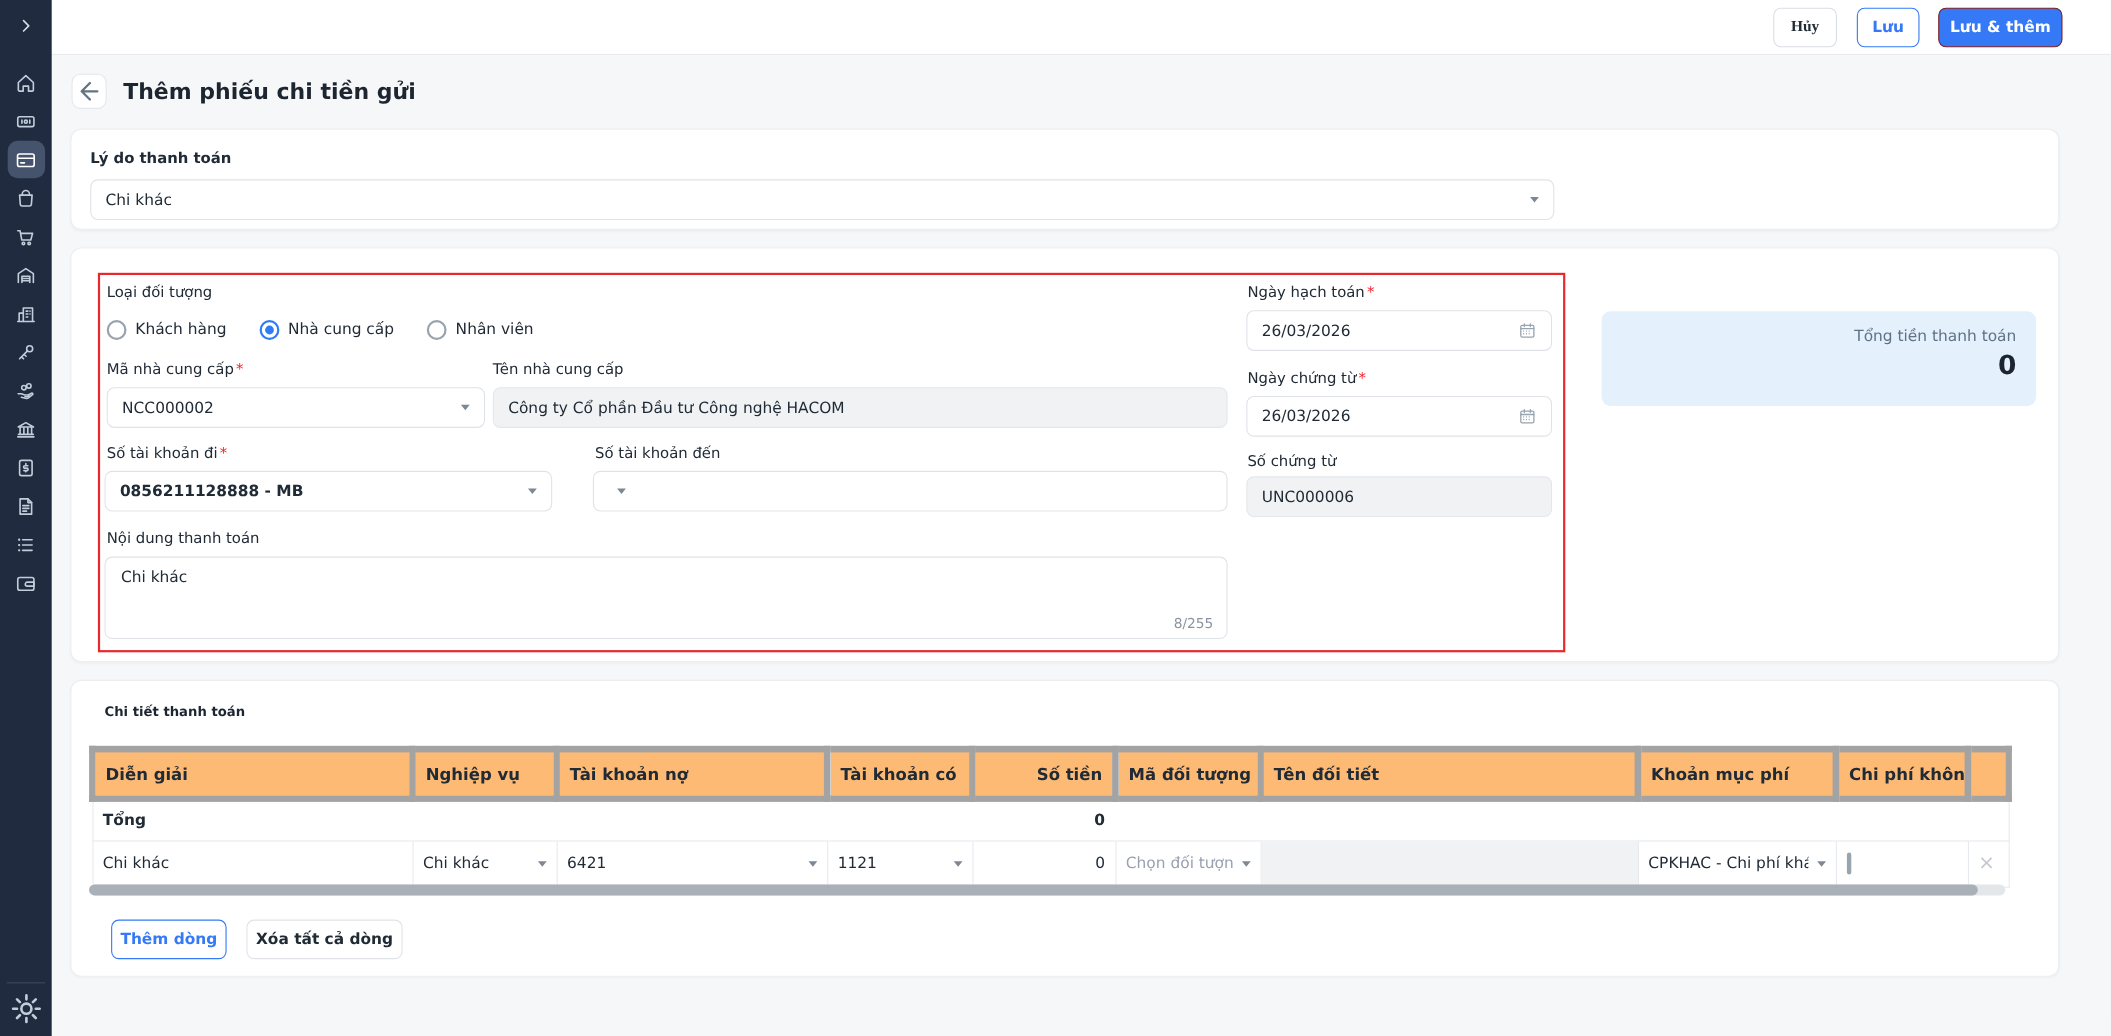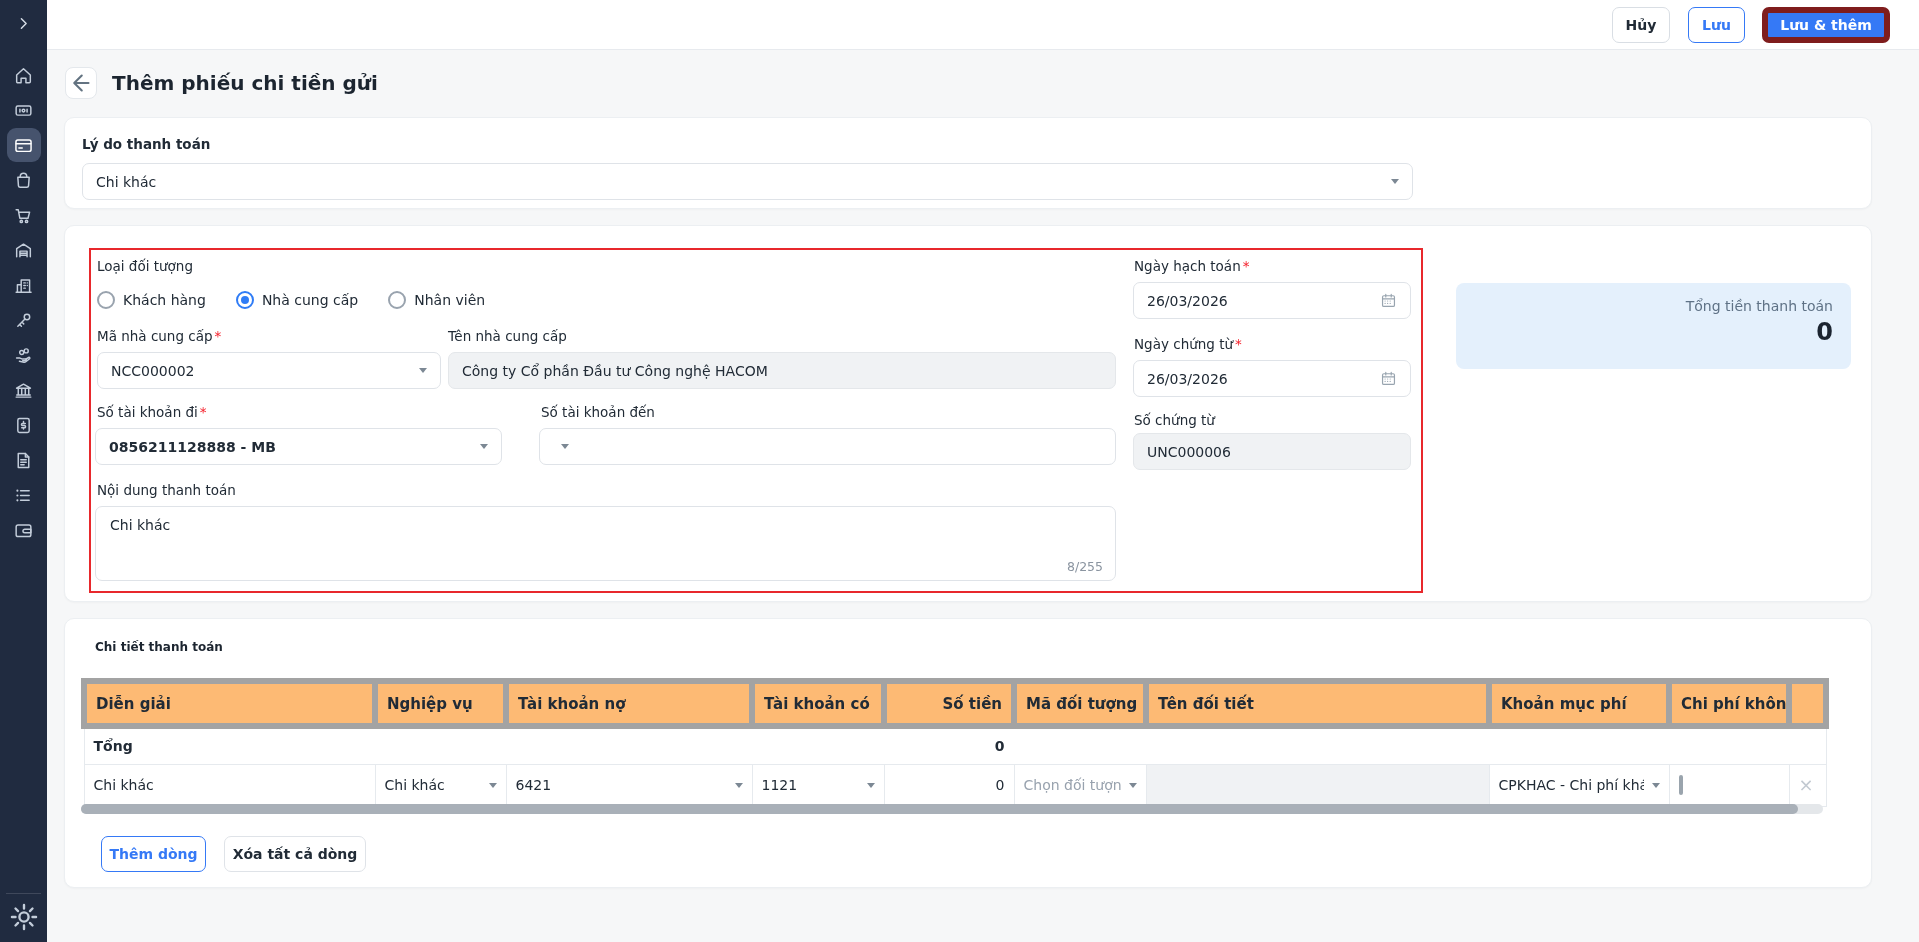--- a/index.html
+++ b/index.html
@@ -13,23 +13,23 @@
   .sb-item { position:absolute; left:50%; transform:translateX(-50%); width:34px; height:34px; display:flex; align-items:center; justify-content:center; color:#c3cdda; border-radius:9px; cursor:pointer; }
   .sb-item.active { background:#46536d; color:#ffffff; }
   .sb-item svg, .sb-chevron svg { width:21px; height:21px; }
   .sb-divider { position:absolute; left:6px; right:6px; top:893px; height:1px; background:rgba(255,255,255,.14); }
   .sb-gear { position:absolute; left:50%; transform:translateX(-50%); top:900px; width:34px; height:34px; display:flex; align-items:center; justify-content:center; color:#c3cdda; cursor:pointer; }
   svg.ic { fill:none; stroke:currentColor; stroke-width:1.4; stroke-linecap:round; stroke-linejoin:round; }
 
   
   .topbar { position:absolute; left:47px; right:0; top:0; height:50px; background:#fff; border-bottom:1px solid #e7eaee; z-index:4; }
   .btn { position:absolute; top:7px; height:36px; border-radius:7px; font-size:14px; font-weight:600; display:flex; align-items:center; justify-content:center; cursor:pointer; background:#fff; font-family:inherit; }
-  .btn-cancel { left:1565px; width:58px; border:1px solid #d9dee4; color:#212b36; }
+  .btn-cancel { left:1565px; width:58px; border:1px solid #d9dee4; color:#212b36;font-family:Liberation Serif, serif; }
   .btn-save  { left:1641px; width:57px; border:1px solid #3579f6; color:#3579f6; }
-  .btn-saveadd { left:1715px; width:128px; border:6px solid #7f1d1d; background:#3579f6; color:#fff; }
+  .btn-saveadd { left:1715px; width:113px; border:1px solid #7f1d1d; background:#3579f6; color:#fff; }
 
   
   .back-btn { position:absolute; left:65px; top:67px; width:32px; height:32px; background:#fff; border:1px solid #e4e8ec; border-radius:8px; display:flex; align-items:center; justify-content:center; color:#637381; cursor:pointer; }
   .page-title { position:absolute; left:112px; top:71px; font-size:20px; font-weight:700; color:#1c2530; }
 
   
   .card { position:absolute; left:64px; width:1808px; background:#fff; border:1px solid #eceff2; border-radius:10px; box-shadow:0 1px 2px rgba(20,30,40,.03); }
   .card1 { top:117px; height:92px; }
   .card2 { top:225px; height:377px; }
   .card3 { top:618px; height:270px; }

